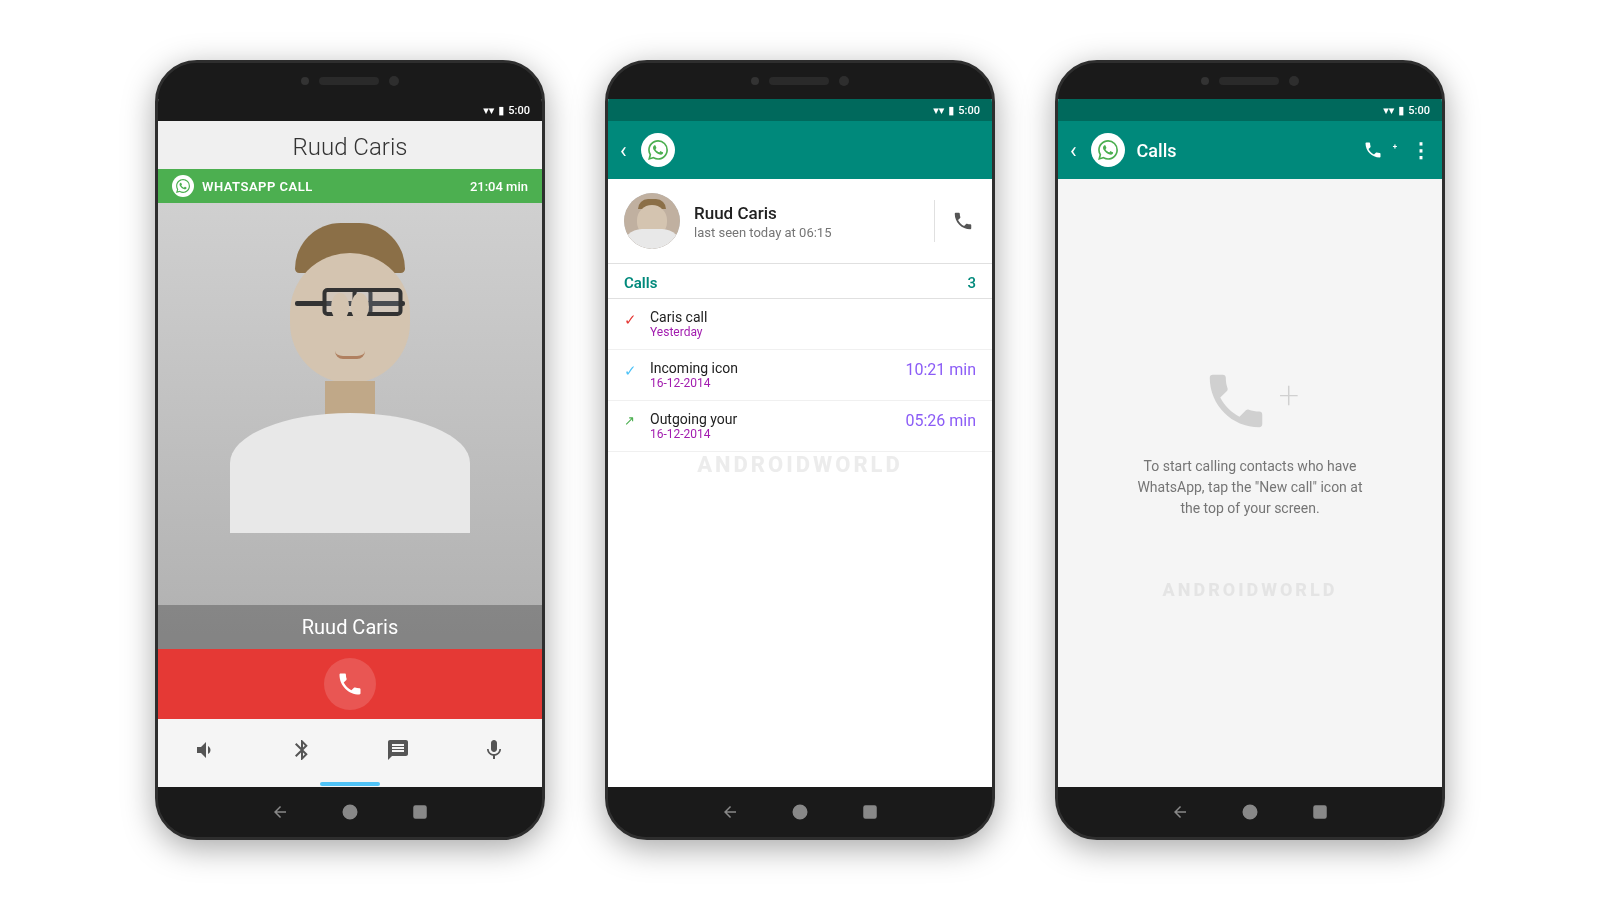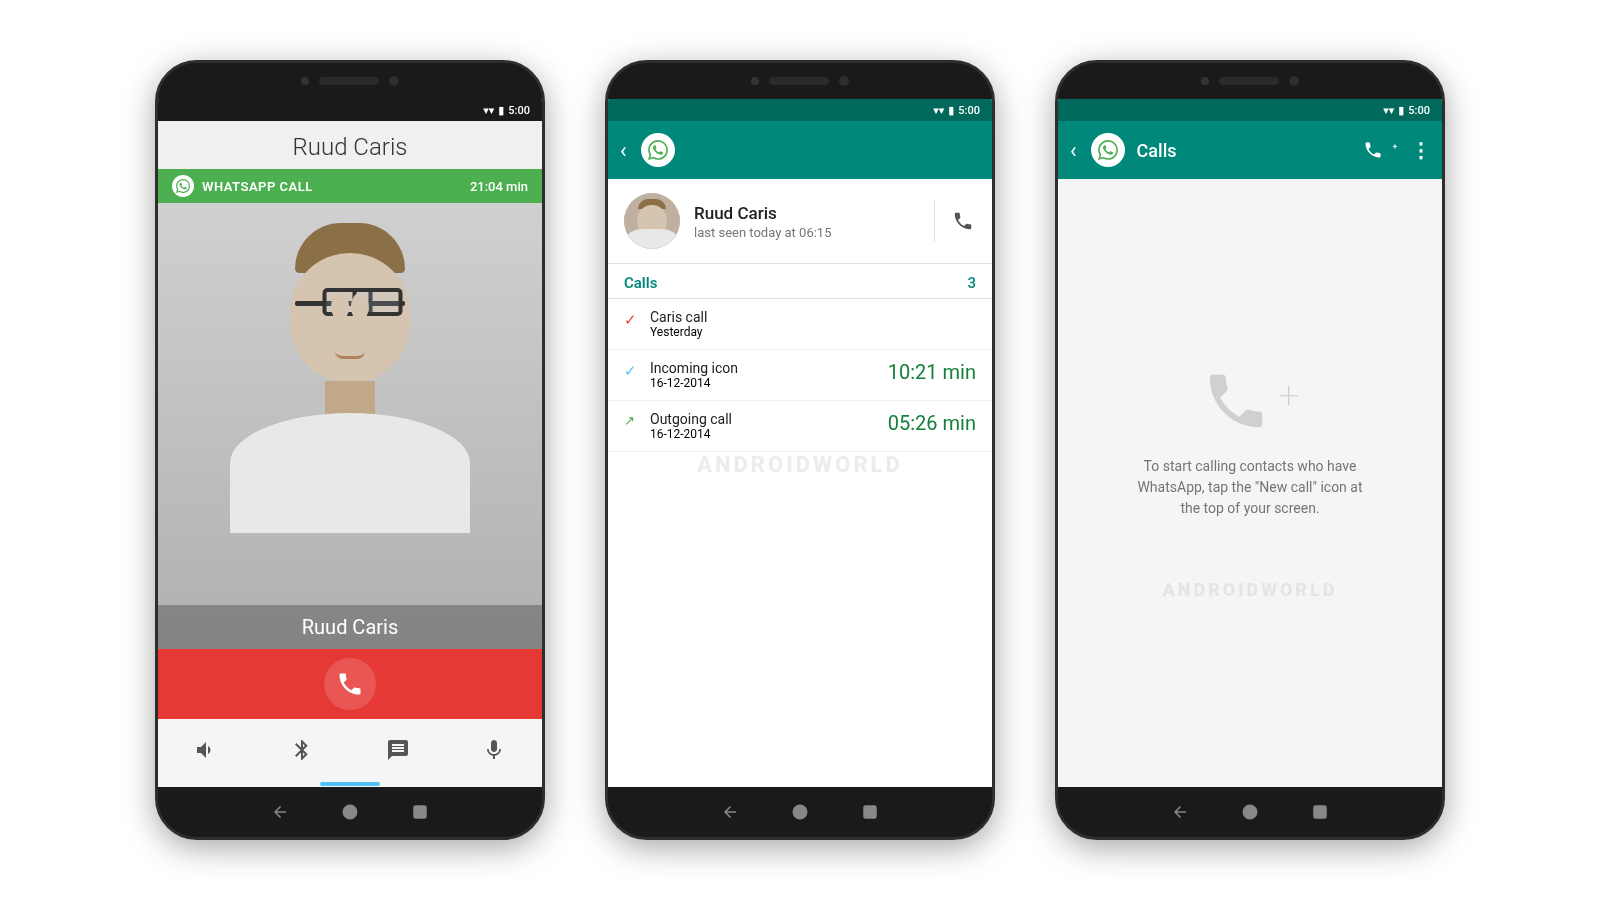--- a/index.html
+++ b/index.html
@@ -310,22 +310,22 @@
       margin-right: 10px;
       margin-top: 2px;
       width: 16px;
     }
     .call-type-icon.missed { color: #e53935; }
     .call-type-icon.incoming { color: #4fc3f7; }
     .call-type-icon.outgoing { color: #4CAF50; }
 
     .call-item-details { flex: 1; }
     .call-item-type { font-size: 14px; color: #212121; }
-    .call-item-date { font-size: 12px; color: #000000; }
-    .call-item-duration { font-size: 20px; color: #15803d; }
+    .call-item-date { font-size: 12px; color: #a21caf; }
+    .call-item-duration { font-size: 16px; color: #8b5cf6; }
 
     
     .calls-empty-content {
       flex: 1;
       display: flex;
       flex-direction: column;
       align-items: center;
       justify-content: center;
       background: #f5f5f5;
       padding: 20px;
@@ -529,21 +529,21 @@
         <div class="call-item-details">
           <div class="call-item-type">Incoming icon</div>
           <div class="call-item-date">16-12-2014</div>
         </div>
         <span class="call-item-duration">10:21 min</span>
       </div>
 
       <div class="call-item">
         <span class="call-type-icon outgoing" style="font-size:13px;">↗</span>
         <div class="call-item-details">
-          <div class="call-item-type">Outgoing call</div>
+          <div class="call-item-type">Outgoing your</div>
           <div class="call-item-date">16-12-2014</div>
         </div>
         <span class="call-item-duration">05:26 min</span>
       </div>
 
       <div style="flex:1; display:flex; align-items:flex-end; justify-content:center; padding-bottom:20px;">
         <span style="font-size:22px; font-weight:800; color:rgba(180,180,180,0.25); letter-spacing:3px;">ANDROIDWORLD</span>
       </div>
     </div>
   </div>

